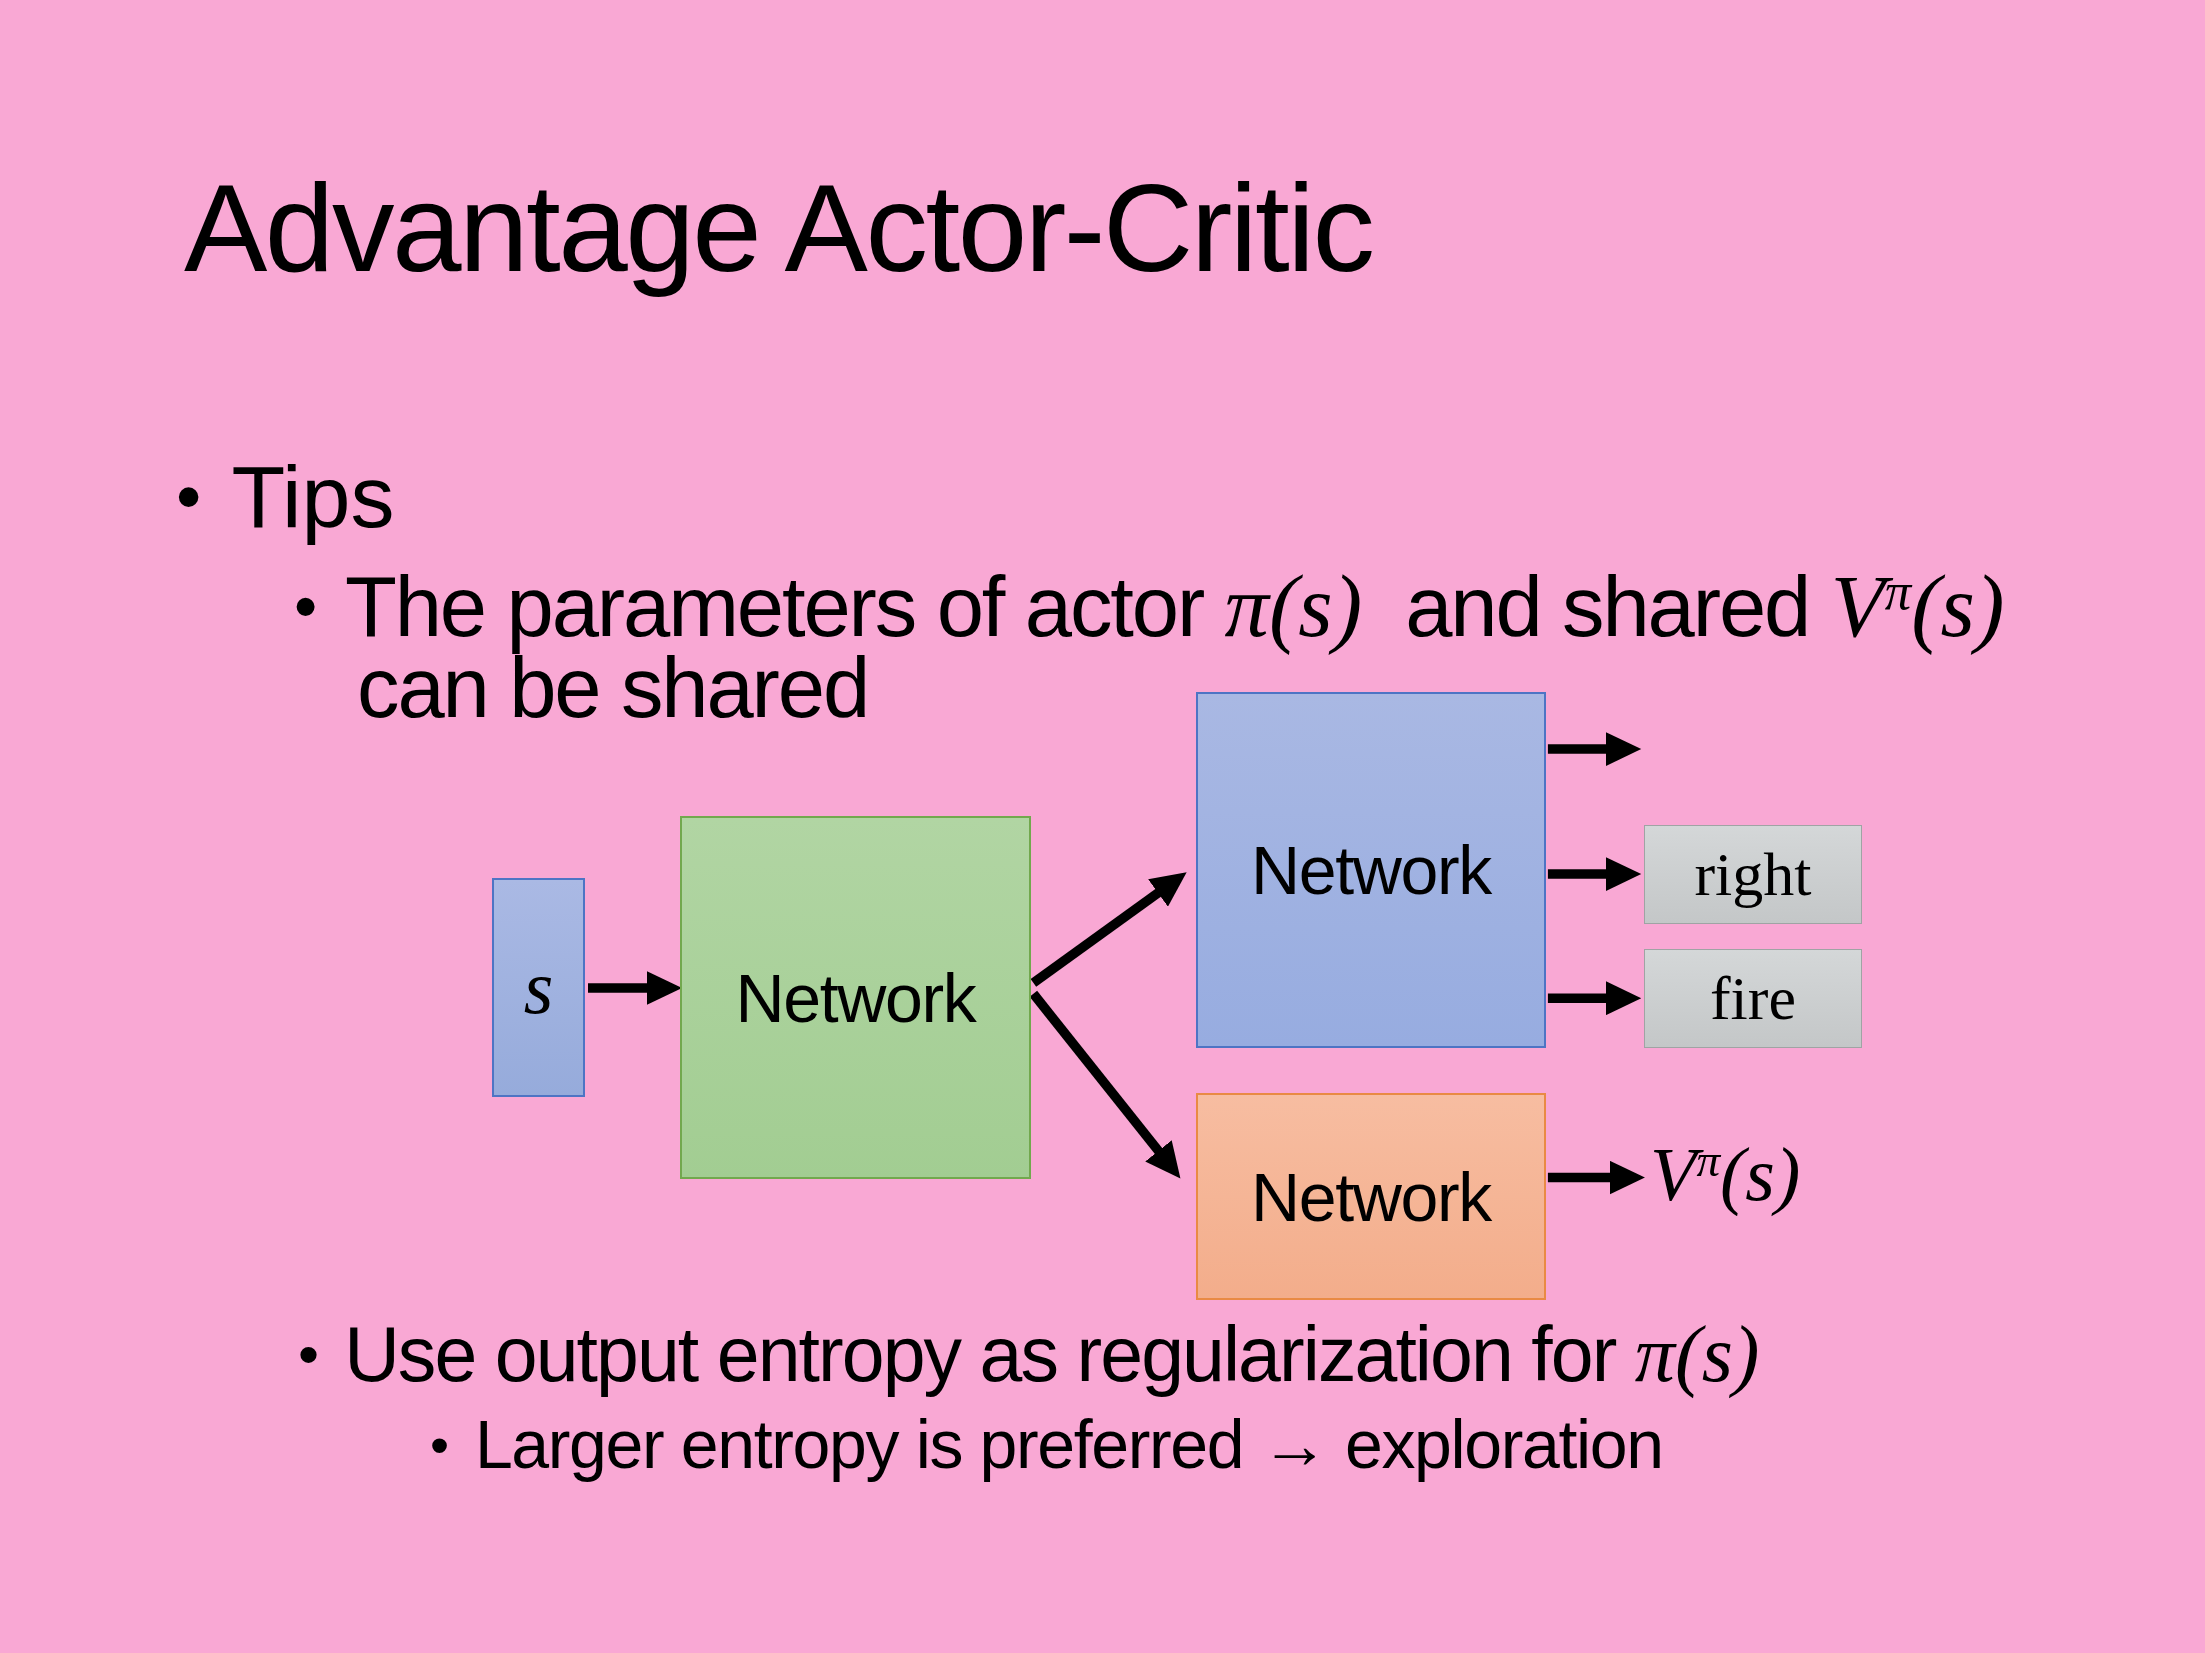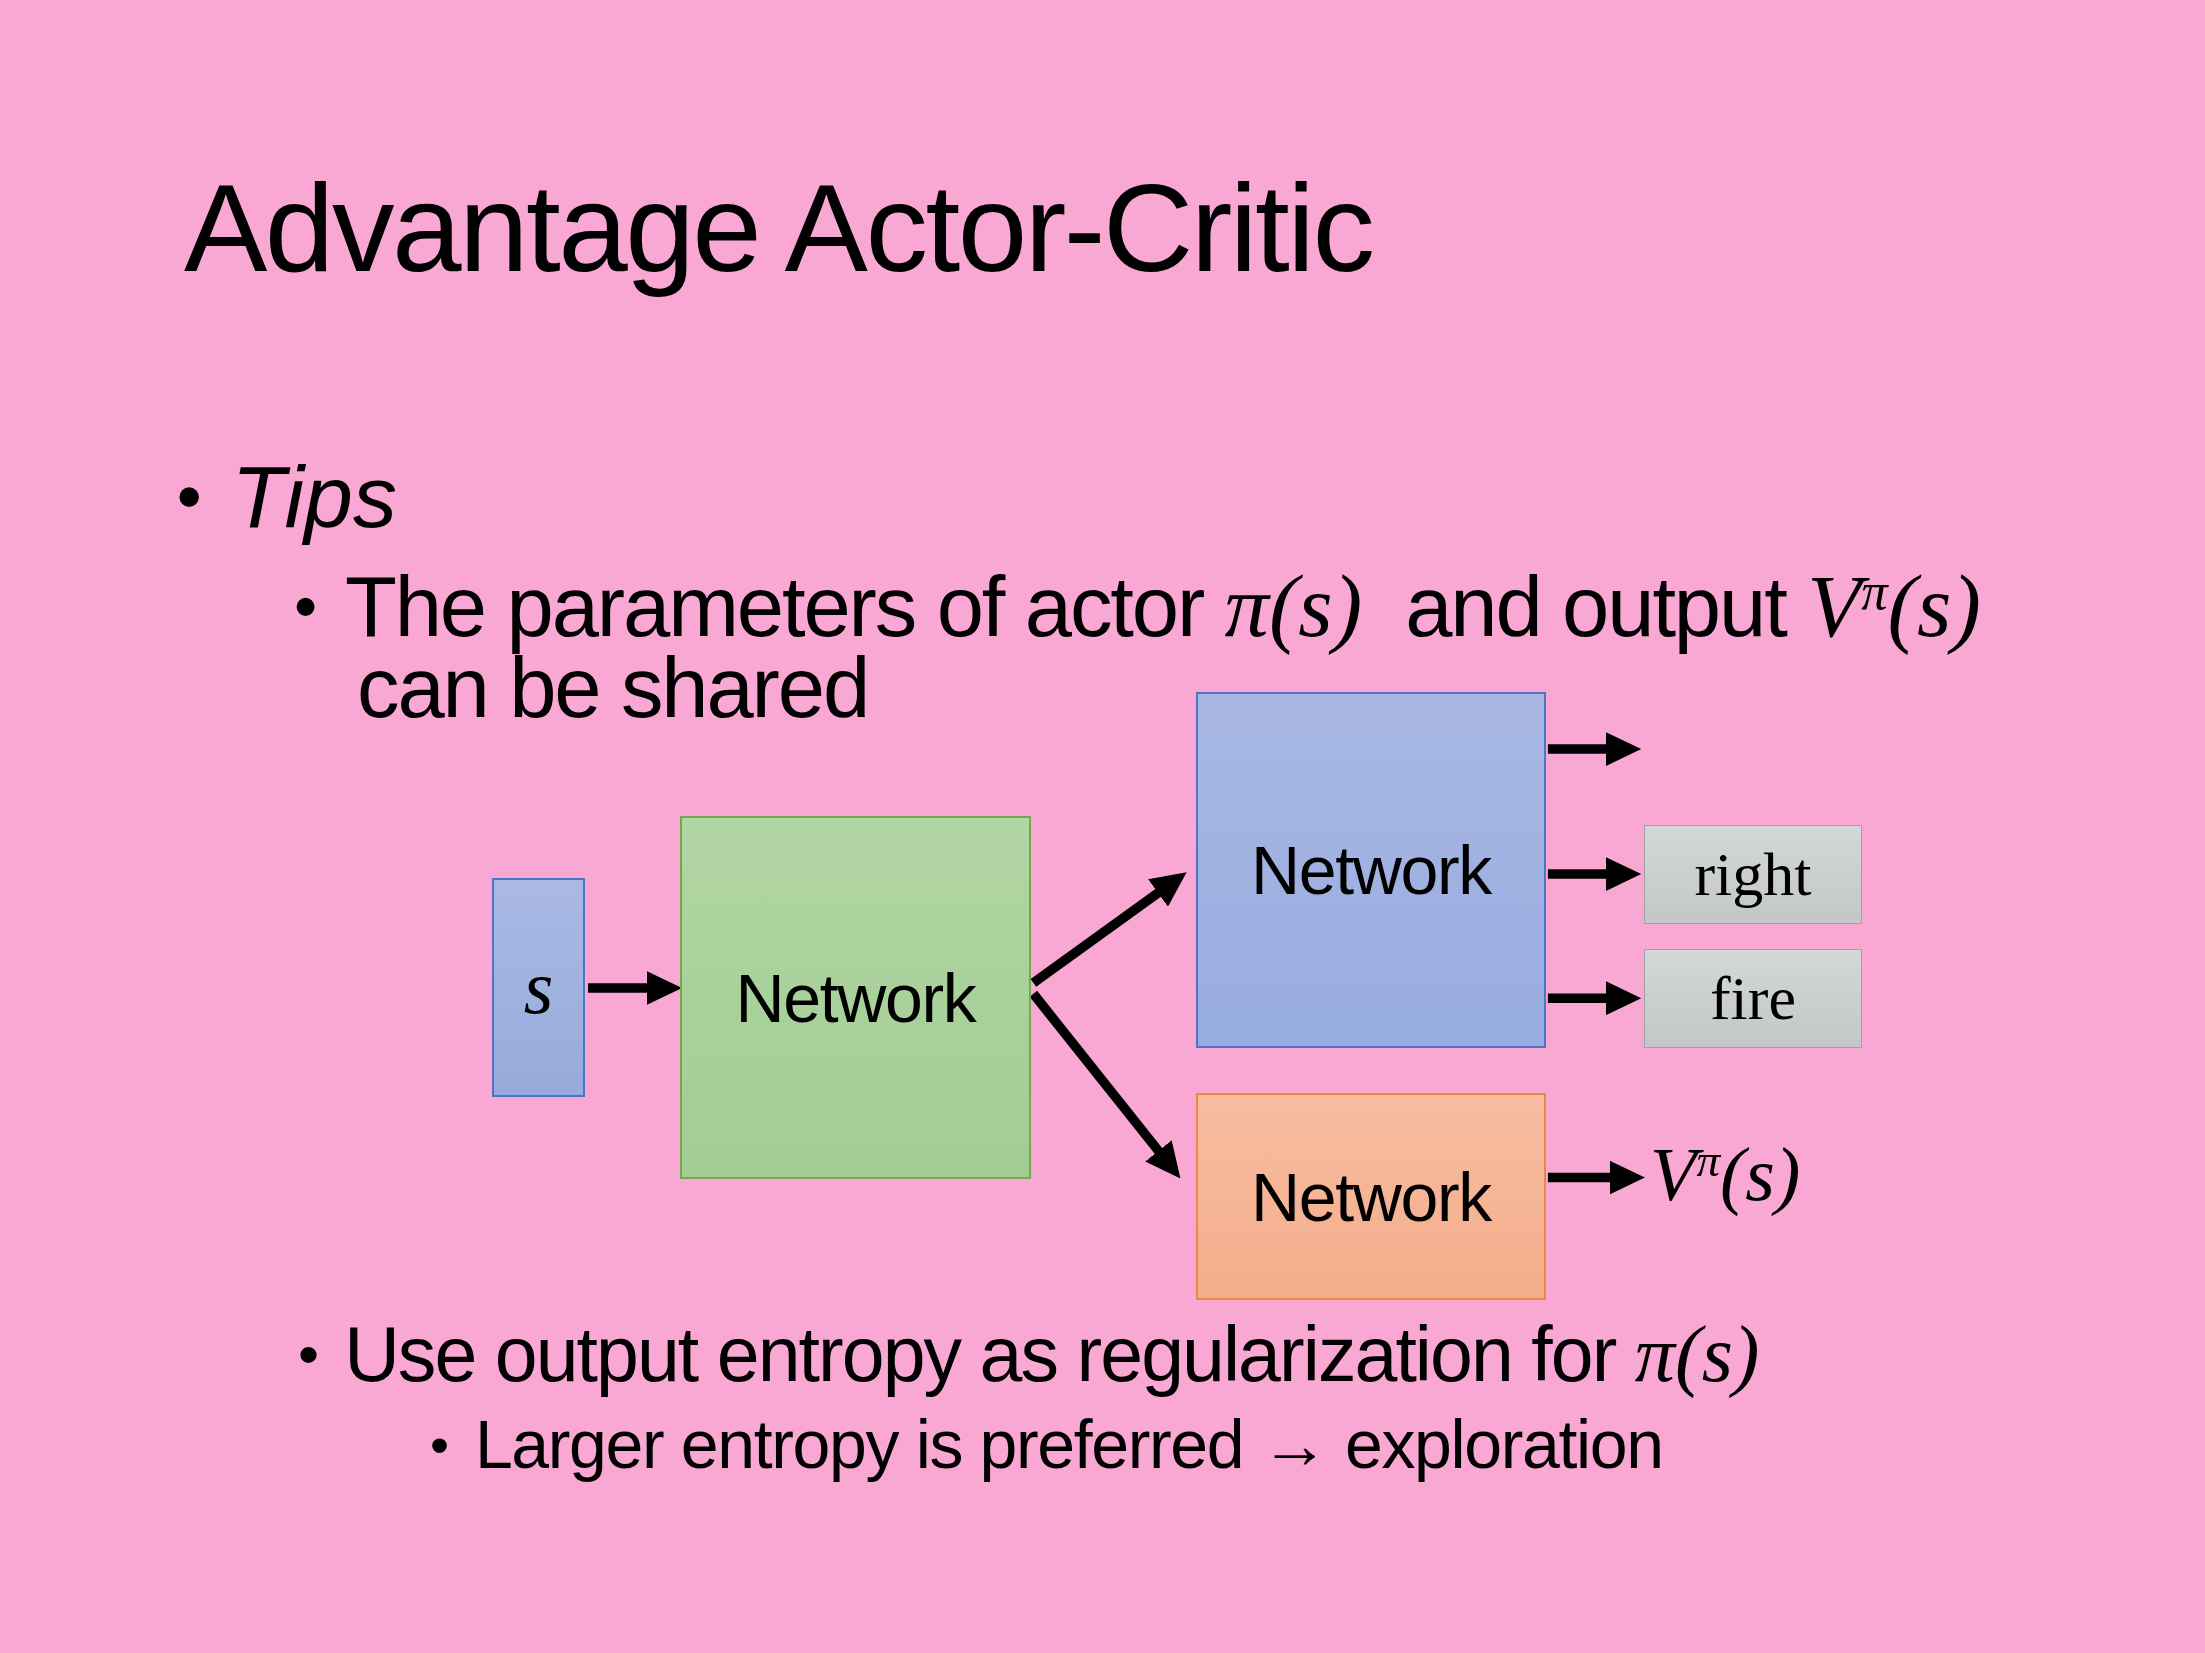--- a/index.html
+++ b/index.html
@@ -18,21 +18,21 @@
   .title {
     left: 184px; top: 165px;
     font-size: 125px;
     letter-spacing: -0.02em;
     line-height: 1;
     white-space: pre;
   }
   .line { line-height: 1; white-space: pre-wrap; }
   .dot  { display:inline-block; }
 
-  .tips-line   { left: 176px; top: 453px;  font-size: 88px; font-style: italic; }
+  .tips-line   { left: 176px; top: 453px;  font-size: 88px; }
   .tips-line .dot { font-size: 0.82em; vertical-align: 0.08em; margin-right: 0.42em; }
 
   .params-line1 { left: 294px; top: 562px;  font-size: 85px; letter-spacing: -0.025em; }
   .params-line2 { left: 357px; top: 645px;  font-size: 85px; letter-spacing: -0.025em; }
   .entropy-line { left: 298px; top: 1314px; font-size: 77px; letter-spacing: -0.025em; }
   .explore-line { left: 430px; top: 1410px; font-size: 68px;  letter-spacing: -0.02em; }
   .params-line1 .dot, .entropy-line .dot { font-size: 0.78em; vertical-align: 0.10em; margin-right: 0.45em; }
   .explore-line .dot { font-size: 0.80em; vertical-align: 0.08em; margin-right: 0.50em; }
 
   .math {
@@ -112,21 +112,21 @@
 </style>
 </head>
 <body>
 
 <div id="slide">
 
   <div class="abs title">Advantage Actor-Critic</div>
 
   <div class="abs line tips-line"><span class="dot">•</span><span>Tips</span></div>
 
-  <div class="abs line params-line1"><span class="dot">•</span><span>The parameters of actor </span><span class="math">π(s)</span><span>  and output </span><span class="math">V</span><span class="msup">π</span><span class="math">(s)</span></div>
+  <div class="abs line params-line1"><span class="dot">•</span><span>The parameters of actor </span><span class="math">π(s)</span><span>  and shared </span><span class="math">V</span><span class="msup">π</span><span class="math">(s)</span></div>
 
   <div class="abs line params-line2">can be shared</div>
 
   <svg class="arrows" viewBox="0 0 3000 2250">
     <defs>
       <marker id="ah" markerUnits="userSpaceOnUse" markerWidth="50" markerHeight="46" refX="3" refY="23" orient="auto">
         <path d="M0,0 L48,23 L0,46 z" fill="#000000"></path>
       </marker>
     </defs>
     <line x1="800" y1="1344" x2="883" y2="1344" marker-end="url(#ah)"></line>

